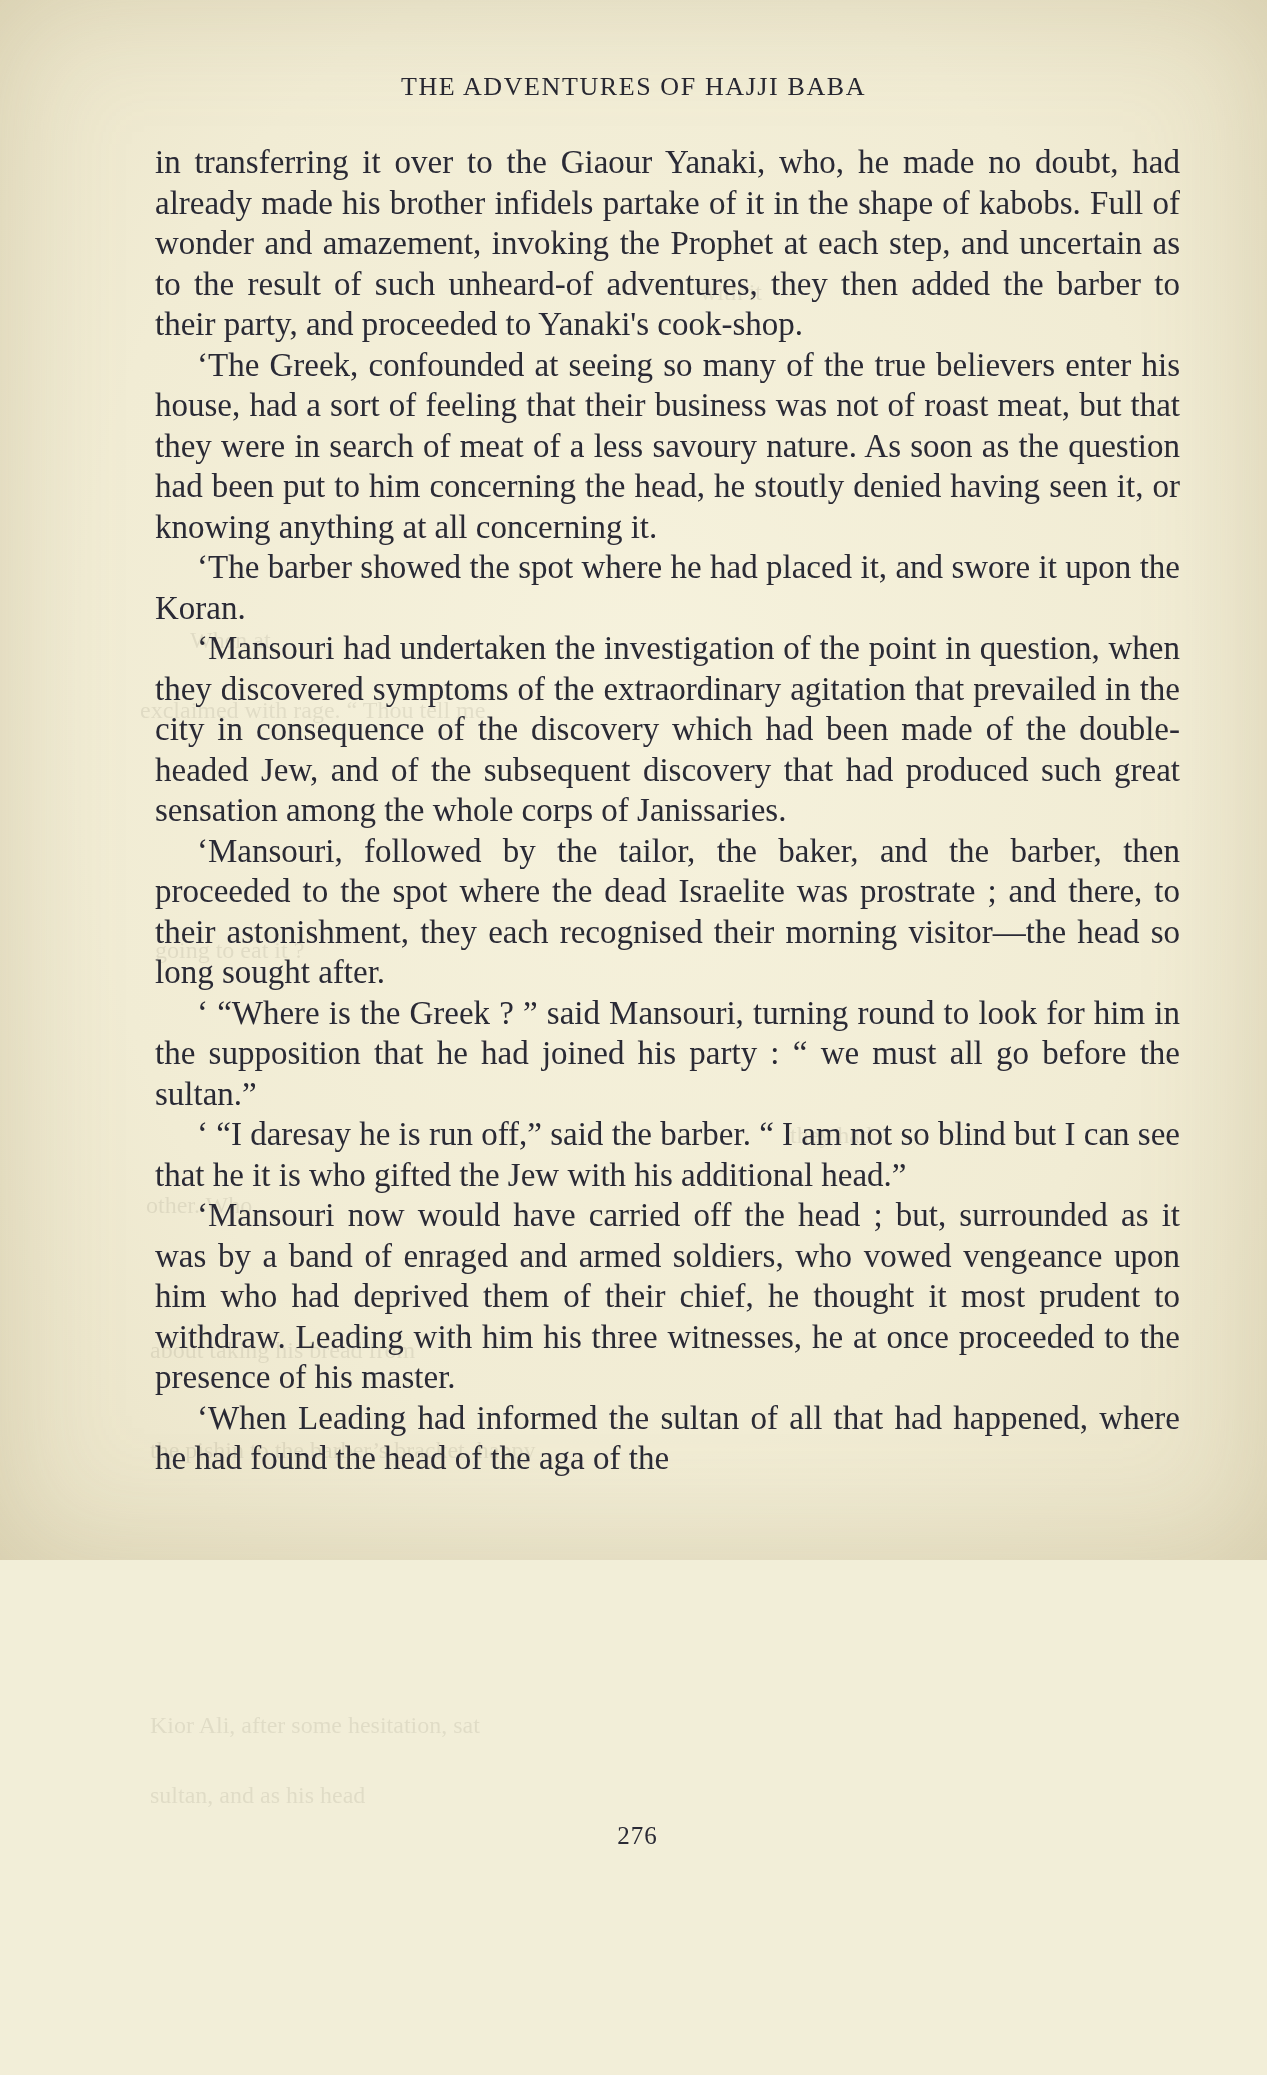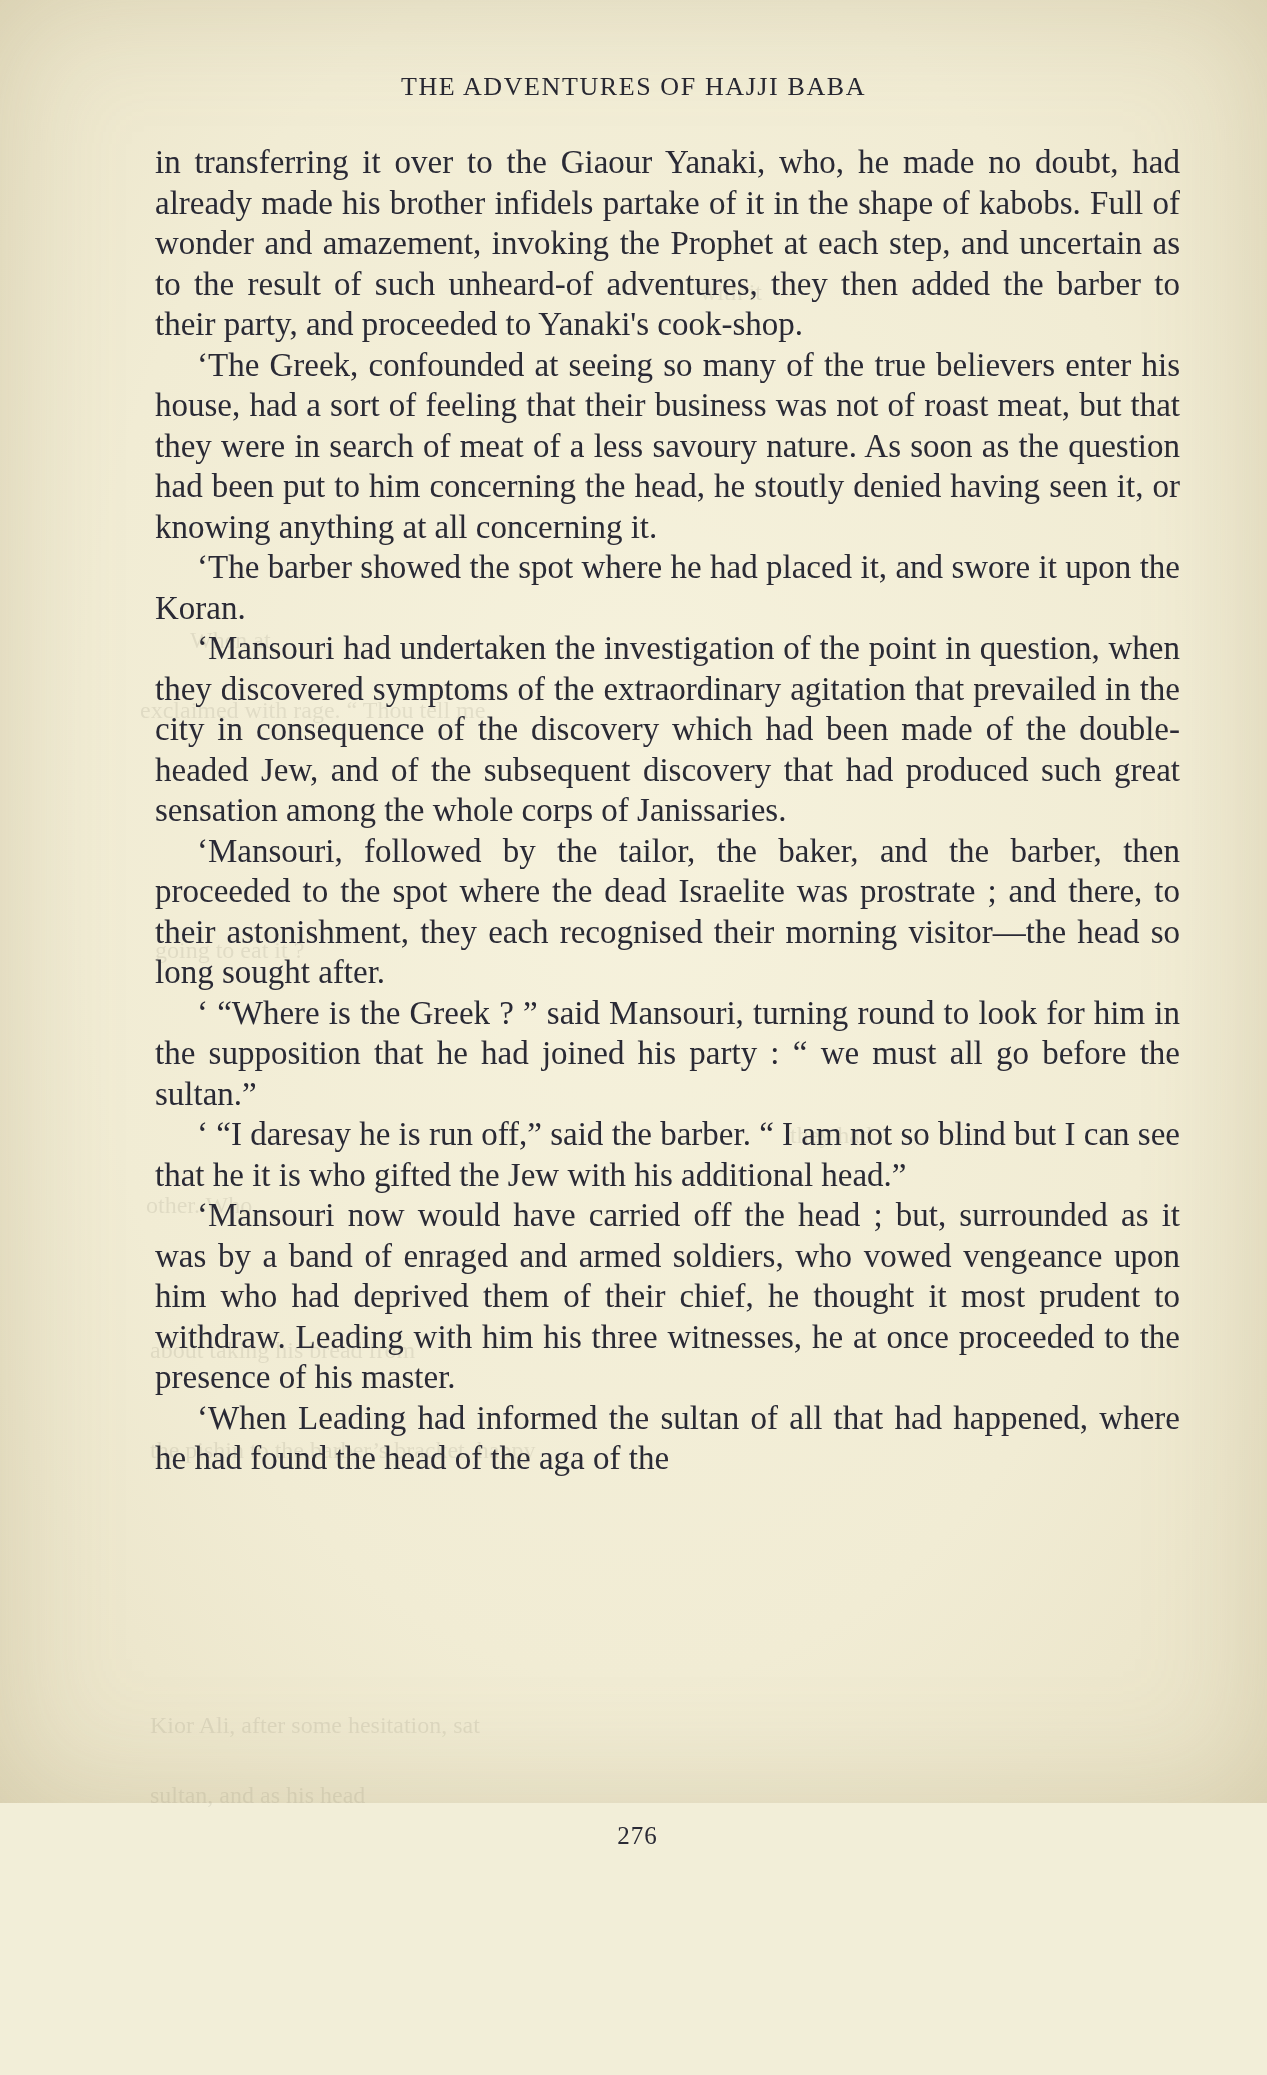--- a/index.html
+++ b/index.html
@@ -10,21 +10,21 @@
     width: 1267px;
     height: 2075px;
     background: #f2eed8;
     font-family: "Liberation Serif", serif;
     color: #2b2b33;
     overflow: hidden;
   }
   .page {
     position: relative;
     width: 1267px;
-    height: 1803px;
+    height: 1560px;
     box-sizing: border-box;
     background:
       radial-gradient(ellipse at 50% 45%, #f6f2dd 0%, #f1ecd4 62%, #e9e2c6 100%);
   }
   .running-head {
     position: absolute;
     top: 72px;
     left: 0;
     right: 0;
     text-align: center;

